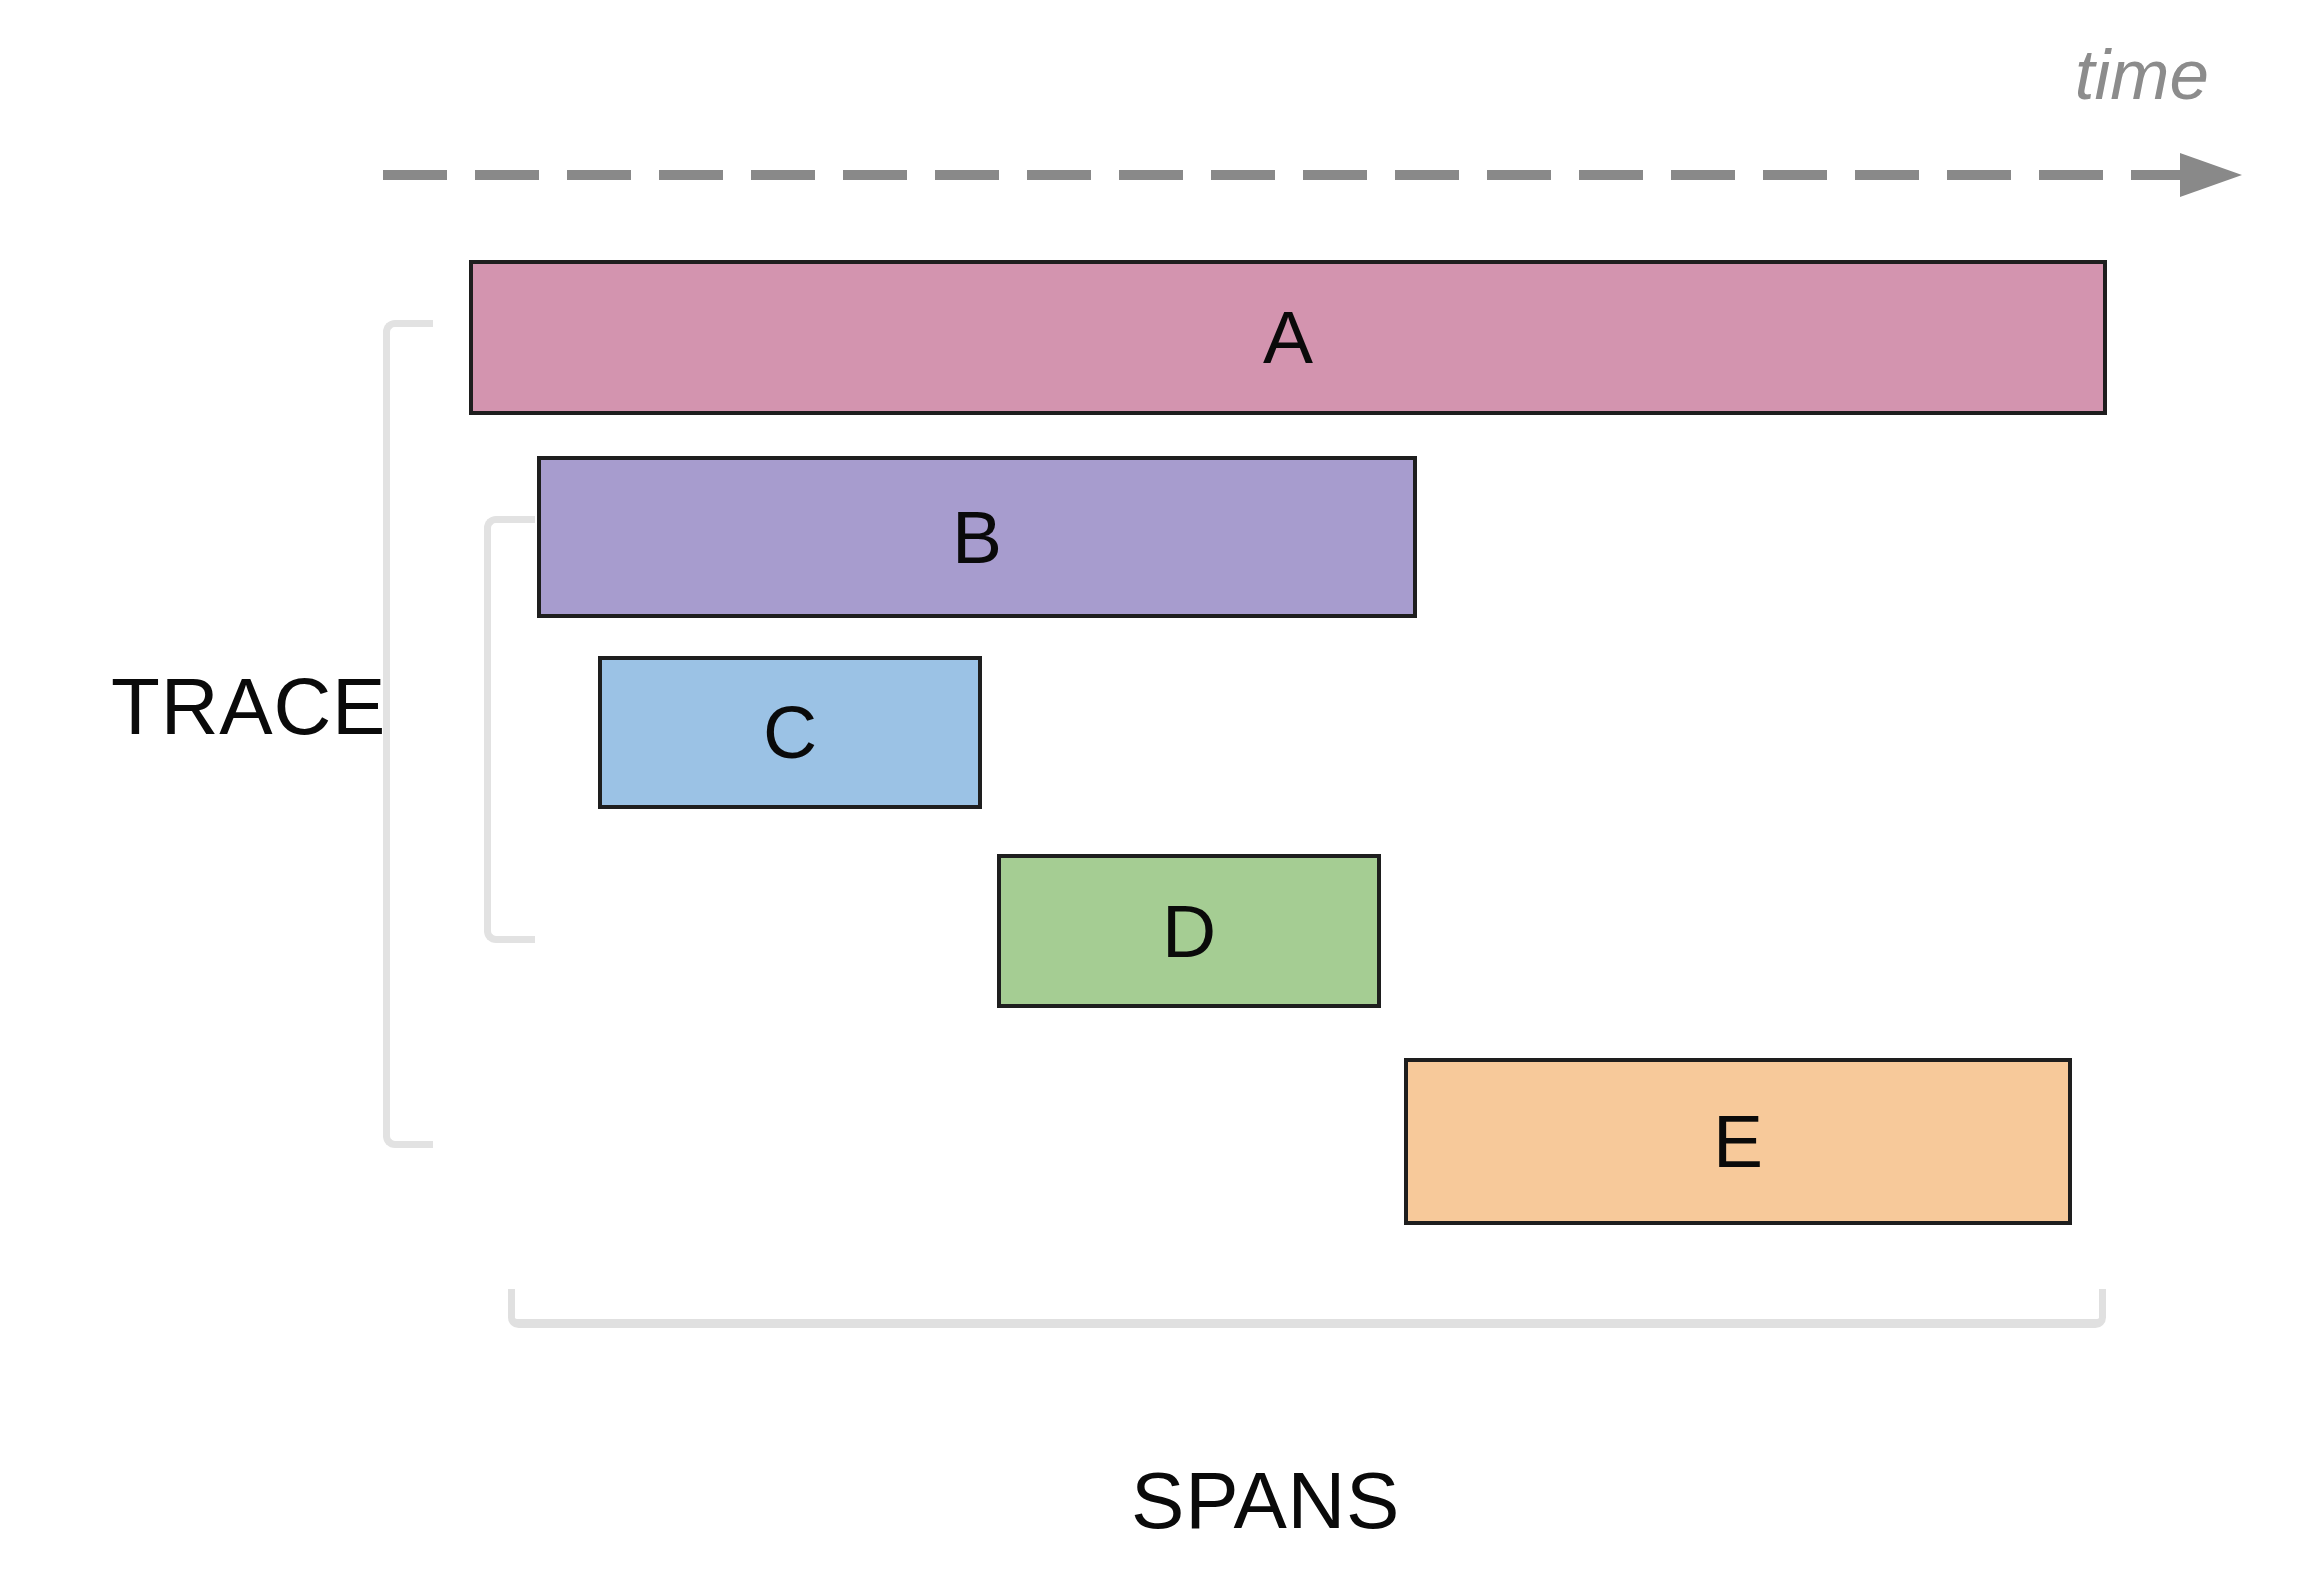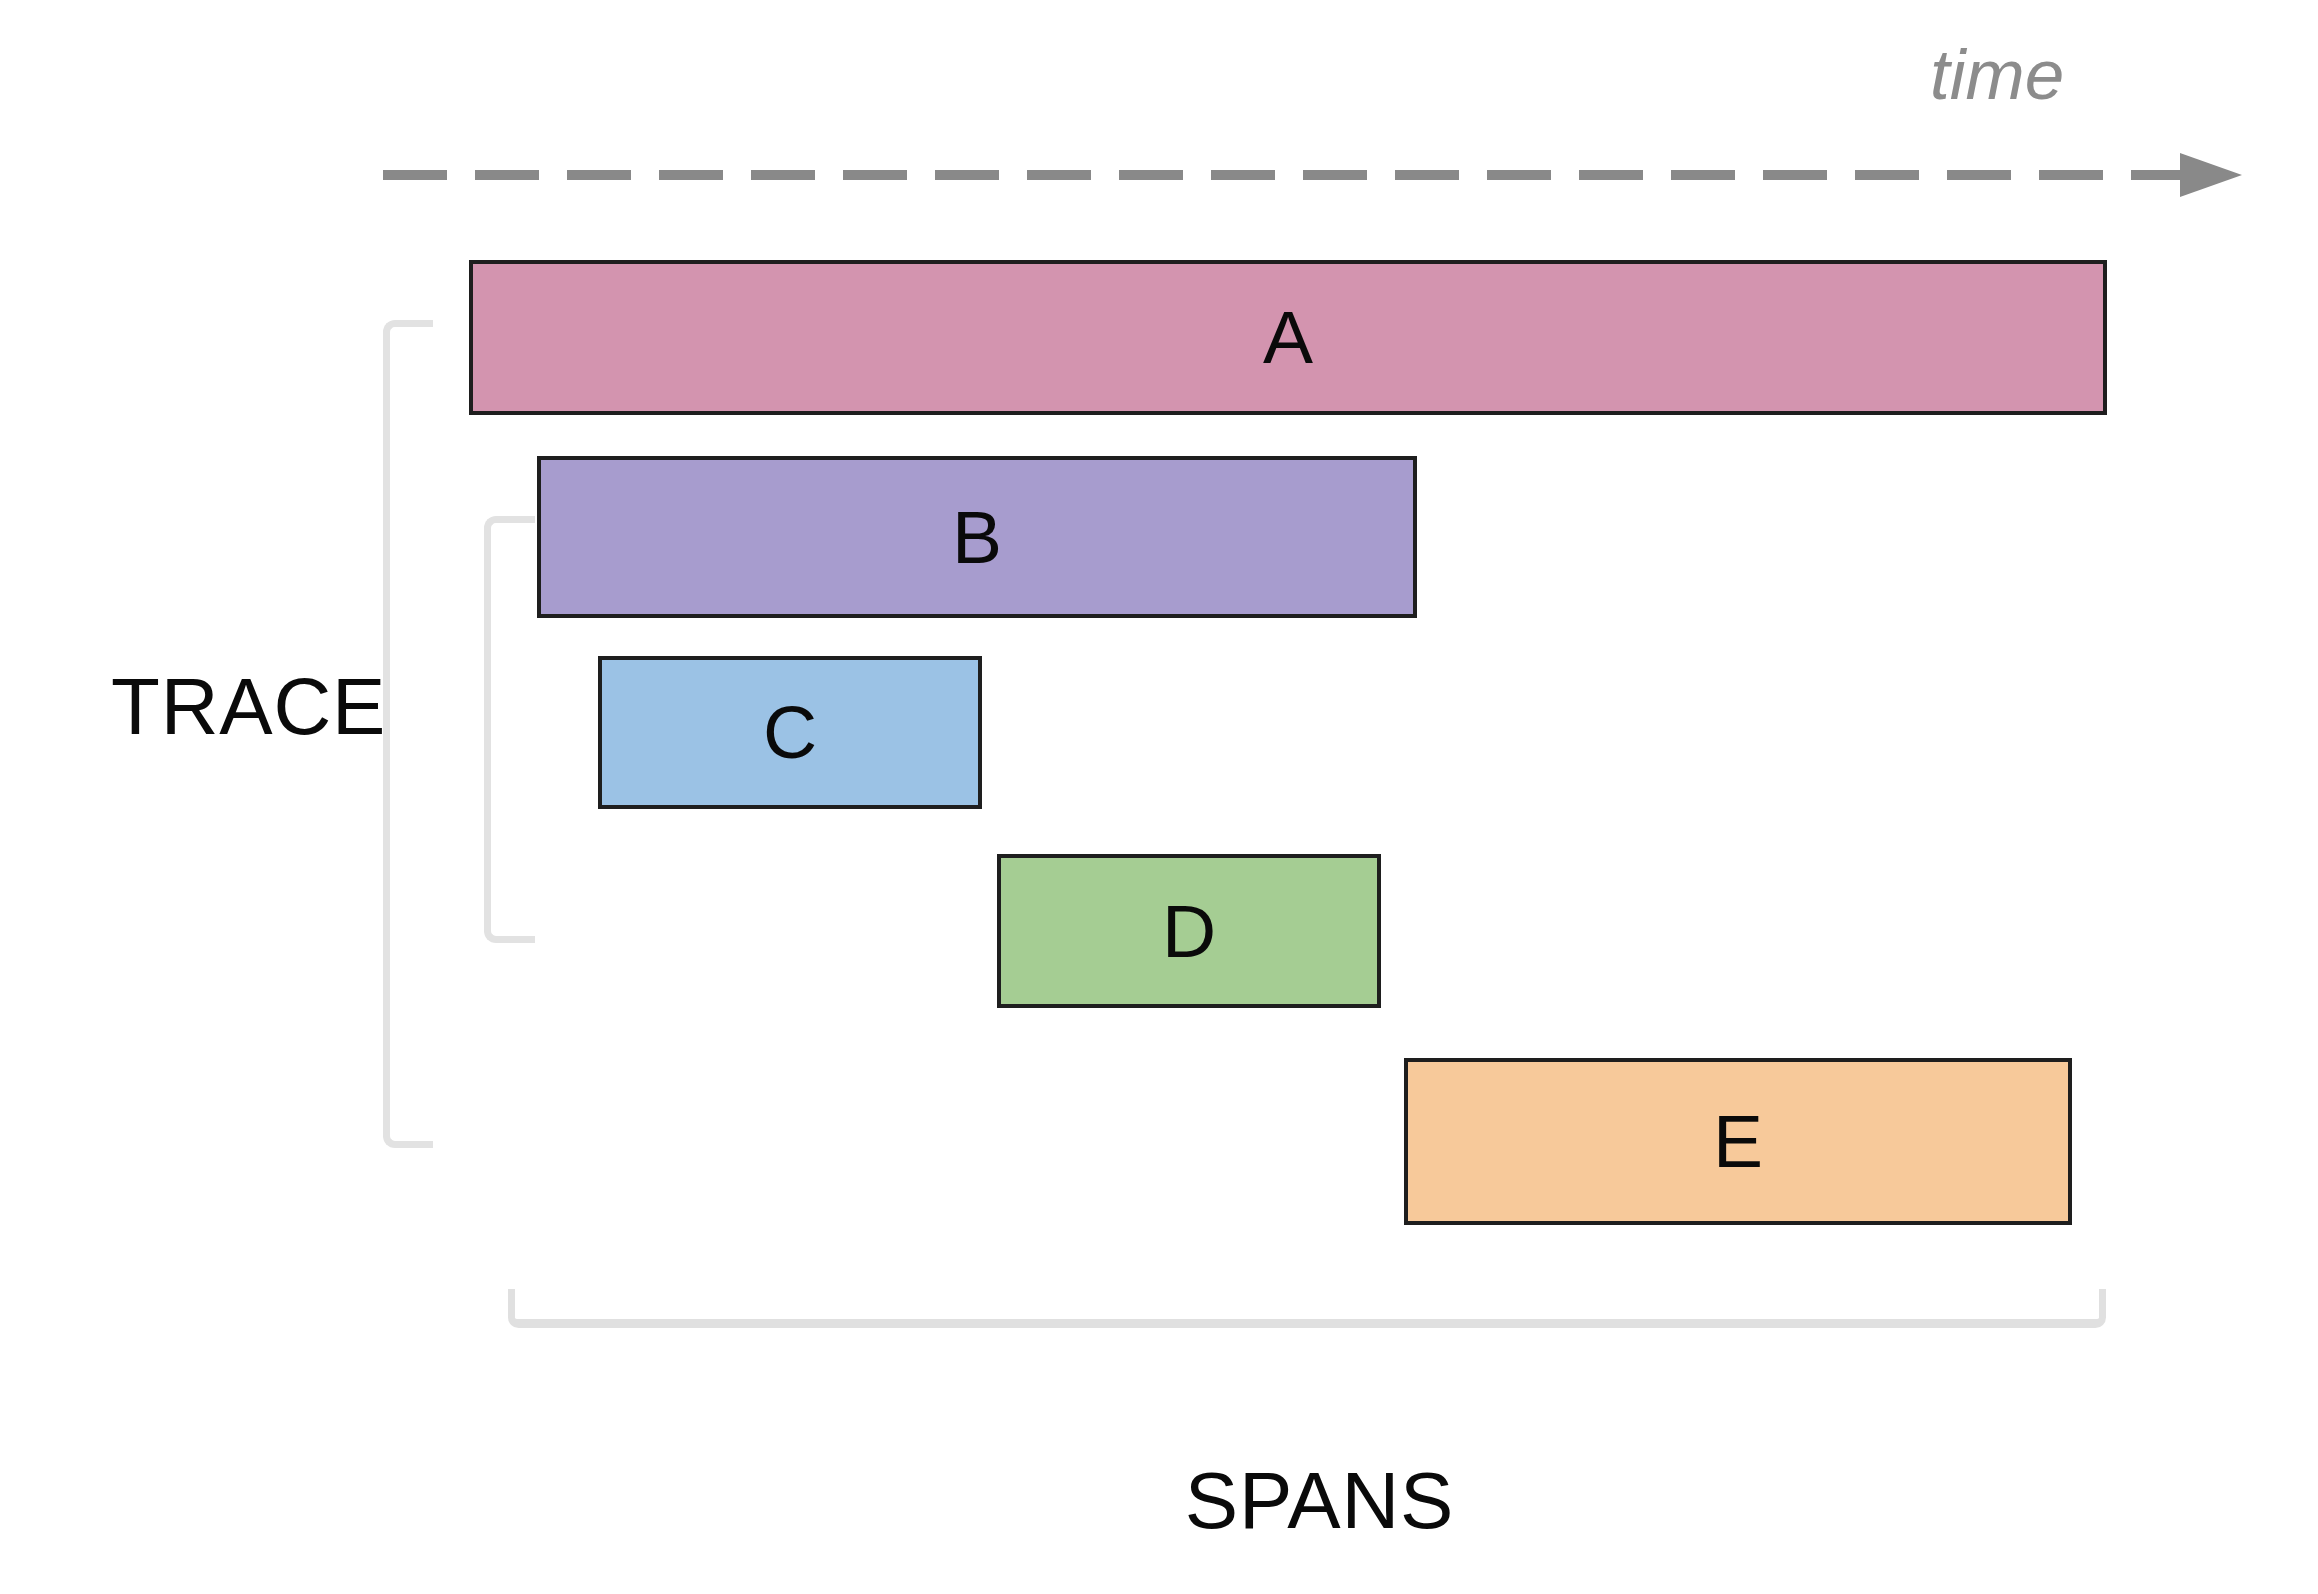--- a/index.html
+++ b/index.html
@@ -15,20 +15,21 @@
     font-family: "Liberation Sans", sans-serif;
     overflow: hidden;
   }
 
   
   .time-label {
     position: absolute;
     left: 1930px;
     top: 36px;
     width: 279px;
+    text-align: right;
     font-size: 71px;
     font-style: italic;
     color: #8c8c8c;
     line-height: 1.1;
   }
   .dash-line {
     position: absolute;
     left: 383px;
     top: 170px;
     width: 1797px;
@@ -93,21 +94,20 @@
     color: #0a0a0a;
     line-height: 1.05;
     letter-spacing: 0.8px;
     margin-left: 36px;
   }
   .spans-label {
     position: absolute;
     left: 1131px;
     top: 1459px;
     width: 377px;
-    text-align: center;
     font-size: 80px;
     color: #0a0a0a;
     line-height: 1.05;
     letter-spacing: 0.8px;
   }
 
   
   .span-bar {
     position: absolute;
     box-sizing: border-box;

